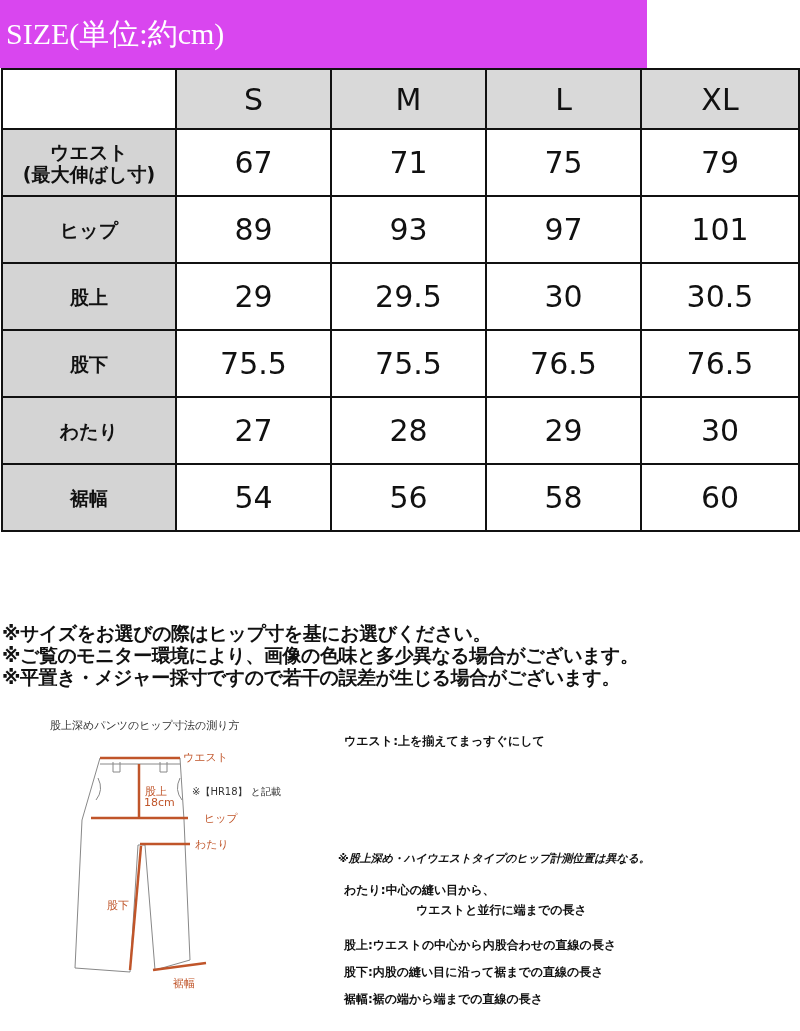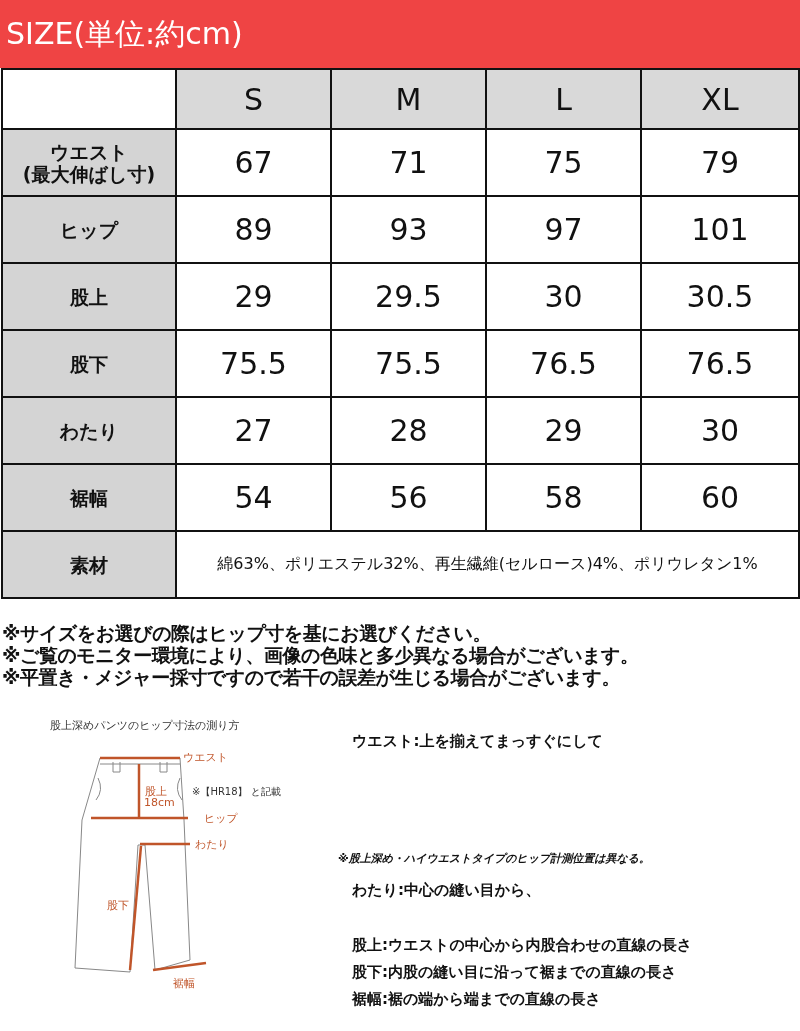--- a/index.html
+++ b/index.html
@@ -1,33 +1,33 @@
 <!DOCTYPE html>
 <html><head>
 <meta charset="utf-8">
 <style>
   html,body{margin:0;padding:0;background:#fff;}
   body{width:800px;height:1031px;position:relative;overflow:hidden;font-family:"DejaVu Sans","Liberation Sans",sans-serif;color:#111;}
-  .title-bar{position:absolute;left:0;top:0;width:800px;height:68px;background:#ef4444;}
+  .title-bar{position:absolute;left:0;top:0;width:647px;height:68px;background:#d946ef;font-family:Liberation Serif, serif;}
   .title-bar span{position:absolute;left:6px;top:14px;color:#fff;font-size:30px;font-weight:500;letter-spacing:0px;}
   table.size{position:absolute;left:1px;top:68px;border-collapse:collapse;table-layout:fixed;width:797px;}
   table.size td{border:2px solid #111;text-align:center;vertical-align:middle;padding:0;}
   .hdr-size{background:#d9d9d9;font-size:30px;height:58px;}
   .hdr-blank{background:#fff;}
   .lbl{background:#d4d4d4;font-size:19px;font-weight:bold;line-height:22px;}
   .val{background:#fff;font-size:30px;border-radius:16px;}
   tr.r td{height:65px;}
   .mat{font-size:16px;text-align:center;}
   .notes{position:absolute;left:2px;top:622px;font-size:19px;line-height:22px;font-weight:bold;letter-spacing:-0.5px;}
   .notes div{white-space:nowrap;}
   .diagram{position:absolute;left:0;top:700px;width:320px;height:331px;}
   .diag-title{position:absolute;left:50px;top:18px;font-size:11px;color:#333;white-space:nowrap;}
   .dlbl{position:absolute;font-size:11px;color:#c0552a;white-space:nowrap;}
   .dnote{position:absolute;font-size:10px;color:#333;white-space:nowrap;}
-  .expl{position:absolute;left:352px;font-size:15px;font-weight:bold;white-space:nowrap;line-height:20px;}
+  .expl{position:absolute;left:344px;font-size:12px;font-weight:bold;white-space:nowrap;line-height:20px;}
   .expl .ind{padding-left:60px;}
   .expl-small{font-size:11px;font-style:italic;}
 </style>
 </head>
 <body>
 
 <div class="title-bar">
   <span>SIZE(単位:約cm)</span>
 </div>
 
@@ -85,24 +85,20 @@
     <td class="val">29</td>
     <td class="val">30</td>
   </tr>
   <tr class="r">
     <td class="lbl">裾幅</td>
     <td class="val">54</td>
     <td class="val">56</td>
     <td class="val">58</td>
     <td class="val">60</td>
   </tr>
-  <tr class="r">
-    <td class="lbl">素材</td>
-    <td class="mat" colspan="4">綿63%、ポリエステル32%、再生繊維(セルロース)4%、ポリウレタン1%</td>
-  </tr>
 </tbody>
   </table>
 
 <div class="notes">
   <div>※サイズをお選びの際はヒップ寸を基にお選びください。</div>
   <div>※ご覧のモニター環境により、画像の色味と多少異なる場合がございます。</div>
   <div>※平置き・メジャー採寸ですので若干の誤差が生じる場合がございます。</div>
 </div>
 
 <div class="diagram">
@@ -136,16 +132,17 @@
 </div>
 
 <div class="expl" style="top:731px">
   <div>ウエスト:上を揃えてまっすぐにして</div>
 </div>
 <div class="expl" style="top:793px">
 </div>
 <div class="expl expl-small" style="top:849px;left:338px">※股上深め・ハイウエストタイプのヒップ計測位置は異なる。</div>
 <div class="expl" style="top:880px">
   <div>わたり:中心の縫い目から、</div>
+  <div class="ind" style="padding-left:72px">ウエストと並行に端までの長さ</div>
 </div>
 <div class="expl" style="top:935px">股上:ウエストの中心から内股合わせの直線の長さ</div>
 <div class="expl" style="top:962px">股下:内股の縫い目に沿って裾までの直線の長さ</div>
 <div class="expl" style="top:989px">裾幅:裾の端から端までの直線の長さ</div>
 
 </body></html>

